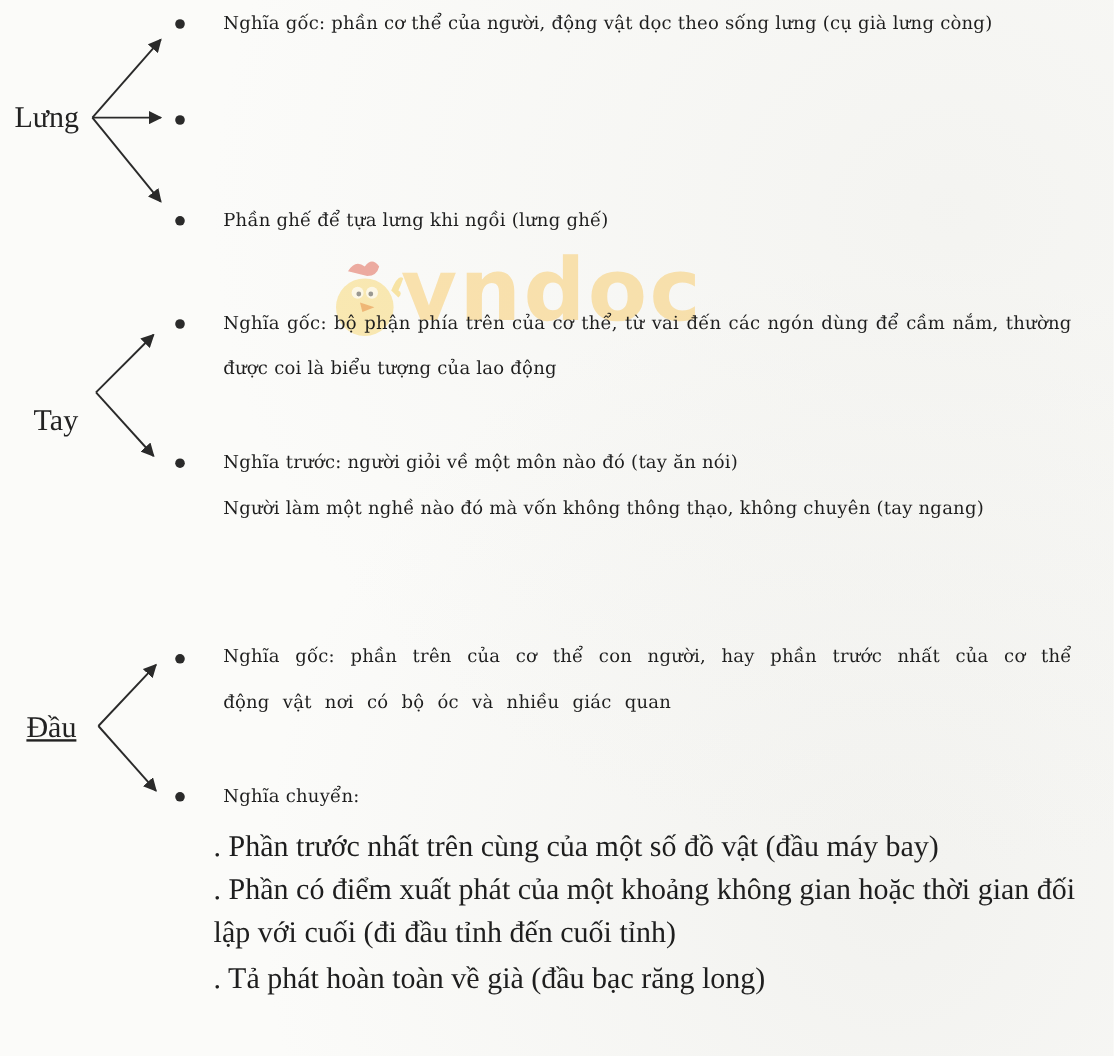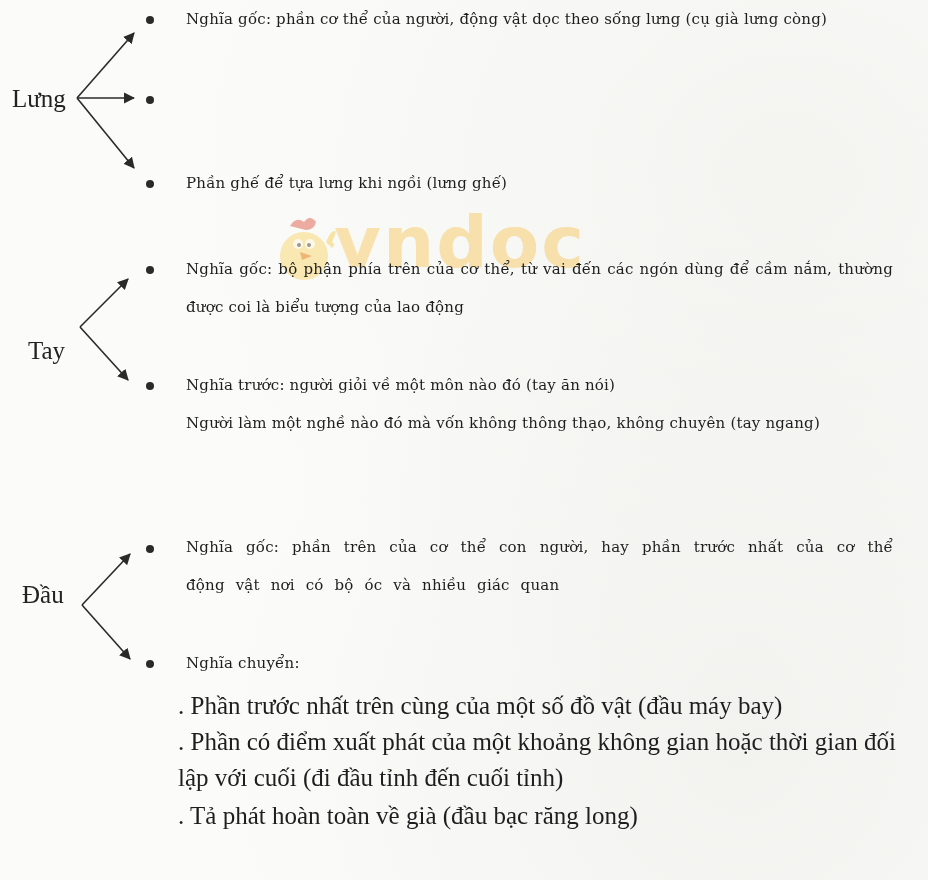--- a/index.html
+++ b/index.html
@@ -147,21 +147,21 @@
 
   <div class="term" style="left:28px; top:310px;margin-top:28px;">Tay</div>
 
   <span class="bullet" style="left:146px; top:266px;"></span>
   <div class="para" style="top:250px;">Nghĩa gốc: bộ phận phía trên của cơ thể, từ vai đến các ngón dùng để cầm nắm, thường được coi là biểu tượng của lao động</div>
 
   <span class="bullet" style="left:146px; top:382px;"></span>
   <div class="para" style="top:366px; text-align:left;">Nghĩa trước: người giỏi về một môn nào đó (tay ăn nói)</div>
   <div class="para" style="top:404px;">Người làm một nghề nào đó mà vốn không thông thạo, không chuyên (tay ngang)</div>
 
-  <div class="term" style="left:22px; top:582px;">Đầu</div>
+  <div class="term" style="left:22px; top:594px;text-decoration:underline;">Đầu</div>
 
   <span class="bullet" style="left:146px; top:545px;"></span>
   <div class="para wide" style="top:528px;">Nghĩa gốc: phần trên của cơ thể con người, hay phần trước nhất của cơ thể động vật nơi có bộ óc và nhiều giác quan</div>
 
   <span class="bullet" style="left:146px; top:660px;"></span>
   <div class="para" style="top:644px;">Nghĩa chuyển:</div>
 
   <div class="sub" style="top:724px;">. Phần có điểm xuất phát của một khoảng không gian hoặc thời gian đối lập với cuối (đi đầu tỉnh đến cuối tỉnh)</div>
   <div class="sub" style="top:688px;">. Phần trước nhất trên cùng của một số đồ vật (đầu máy bay)</div>
   <div class="sub" style="top:798px;">. Tả phát hoàn toàn về già (đầu bạc răng long)</div>

